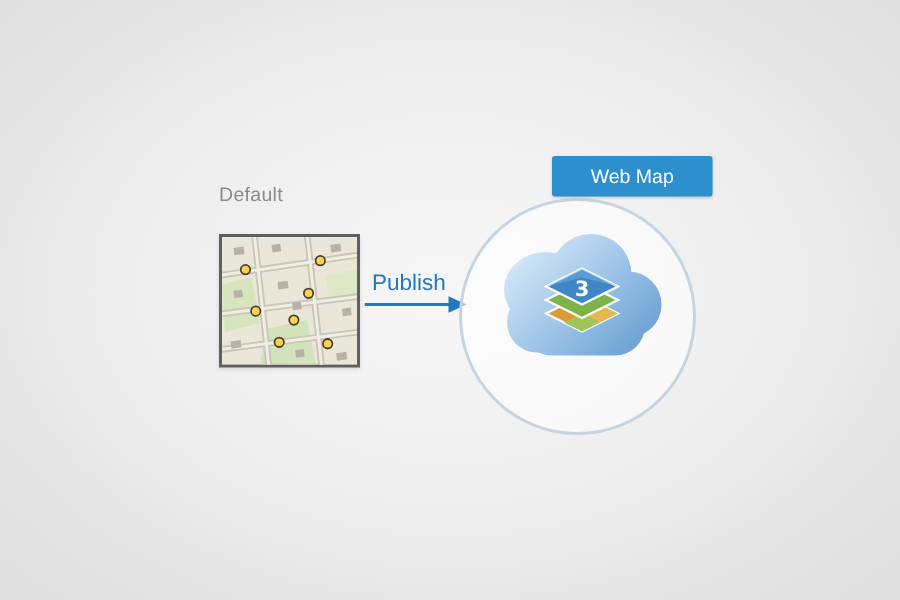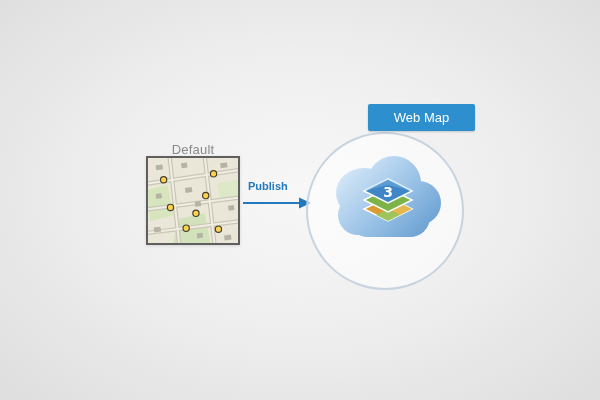--- a/index.html
+++ b/index.html
@@ -2,32 +2,32 @@
 <html style="--accent_blue: #2279bd; --badge_blue: #2e8fce; --circle_border: #c7d4e0; --point_yellow: #ffd24d; --cloud_light: #dcecfa; --cloud_mid: #9cc3e7; --cloud_dark: #5e98cd; --label_gray: #8a8a8a; --layer_top_blue: #3f86c6; --layer_mid_green: #7db449; --layer_bottom_orange: #d99b33;"><head>
 <meta charset="utf-8">
 <style>
   html,body{margin:0;padding:0;background:#dcdcdc;}
   .stage{
     position:relative;width:600px;height:400px;overflow:hidden;
     background:radial-gradient(ellipse at 50% 48%, #f7f7f7 0%, #efefef 45%, #e4e4e4 80%, #dedede 100%);
     font-family:"Liberation Sans", sans-serif;
   }
   .map-title{
-    position:absolute;left:146px;top:122px;width:94px;text-align:center;
-    color:var(--label_gray);font-size:13px;letter-spacing:.2px;margin-top:20px;
+    position:absolute;left:146px;top:122px;width:94px;text-align:left;
+    color:var(--label_gray);font-size:13px;letter-spacing:.2px;
   }
   .map-thumb{
     position:absolute;left:146px;top:156px;width:94px;height:89px;
     border:2px solid #5f5f5f;box-sizing:border-box;background:#eae7d9;
     box-shadow:0 1px 3px rgba(0,0,0,.12);
   }
   .map-thumb svg{display:block;width:100%;height:100%;}
   .publish-label{
     position:absolute;left:248px;top:180px;
-    color:var(--accent_blue);font-size:11px;font-weight:bold;
+    color:var(--accent_blue);font-size:15px;
   }
   .arrow-svg{position:absolute;left:243px;top:196px;}
   .service-circle{
     position:absolute;left:306px;top:132px;width:158px;height:158px;
     border-radius:50%;border:2px solid var(--circle_border);
     background:rgba(255,255,255,.55);box-sizing:border-box;
   }
   .webmap-badge{
     position:absolute;left:341px;top:104px;width:107px;height:27px;
     background:var(--badge_blue);color:#ffffff;font-size:13px;

